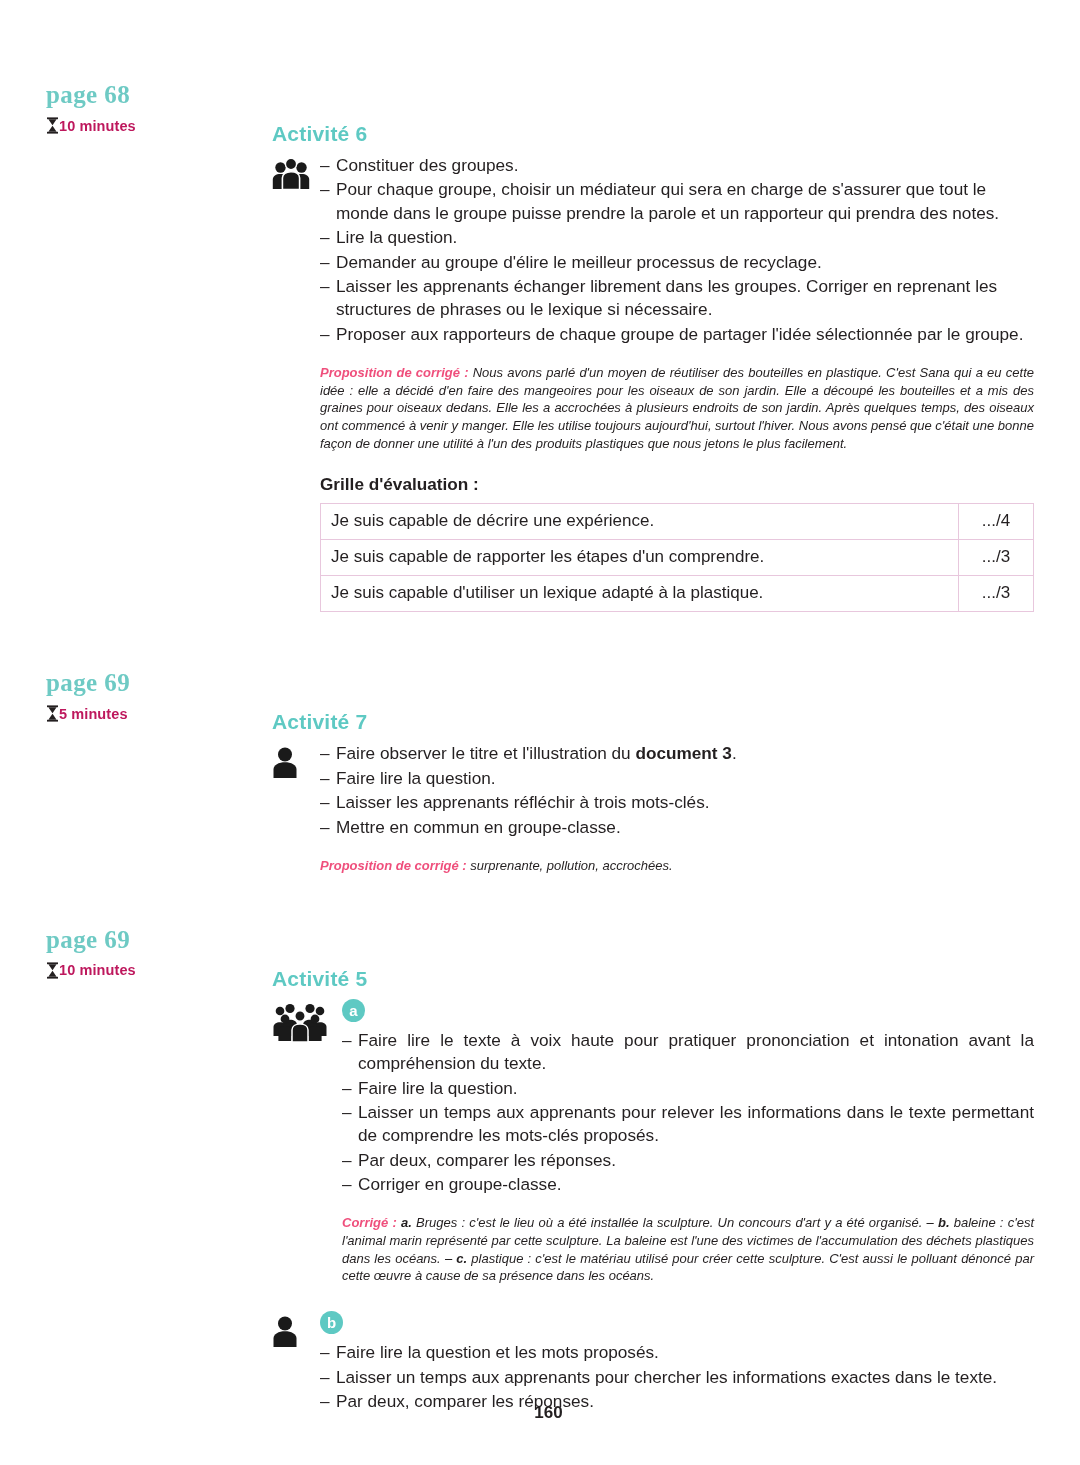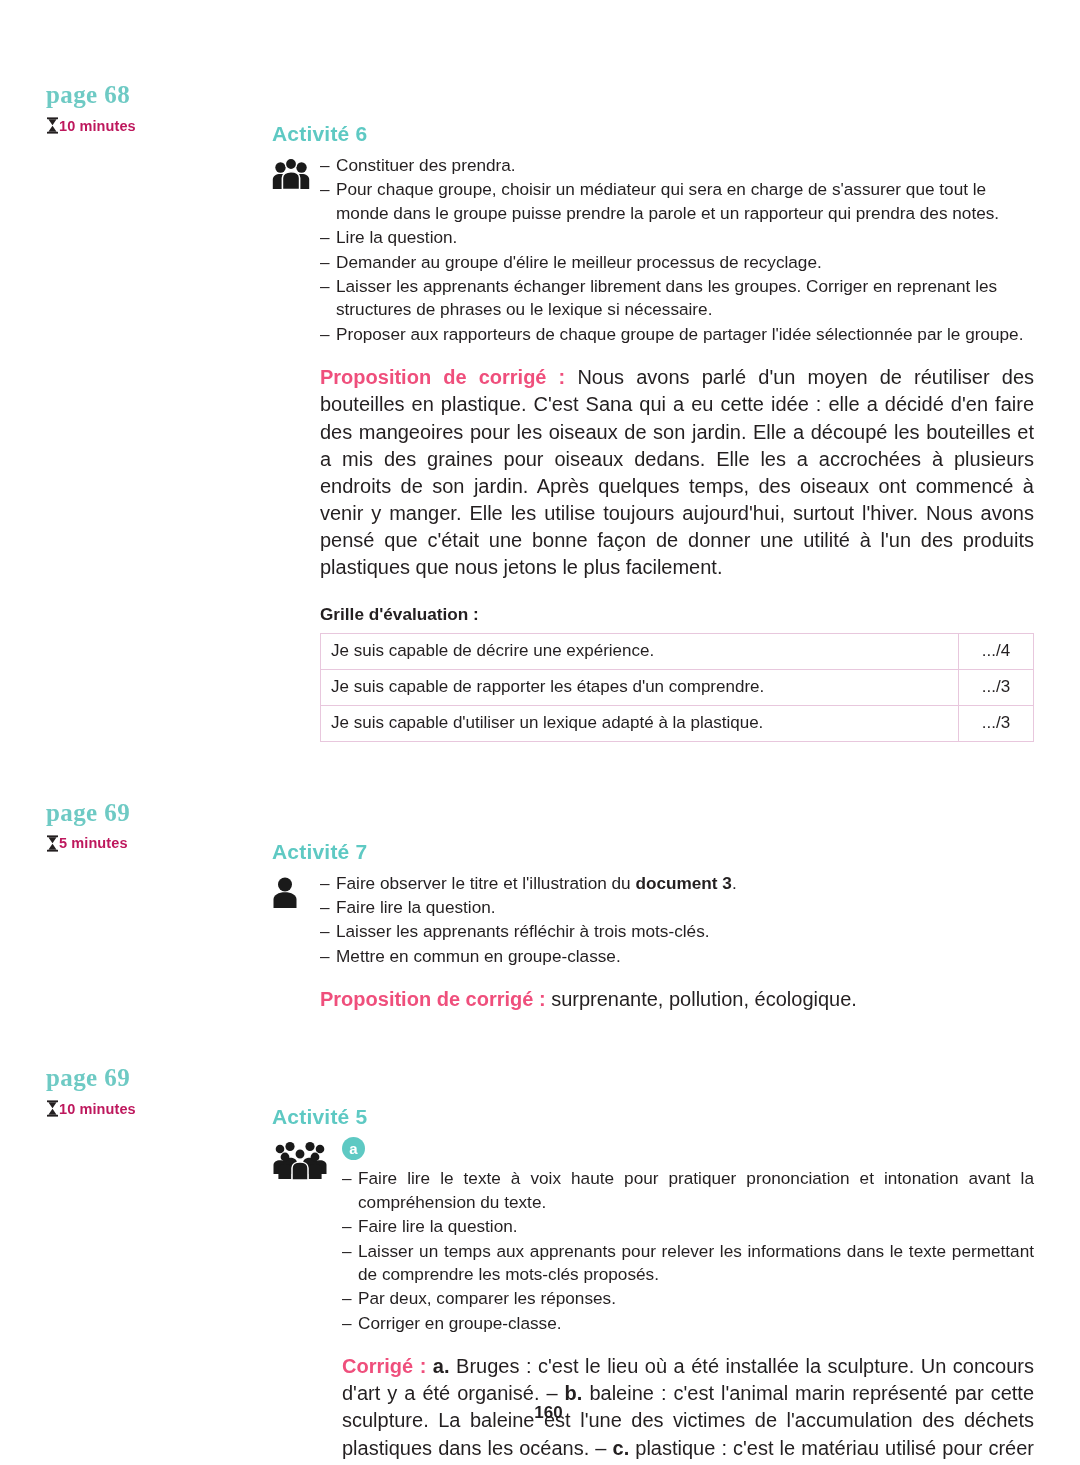--- a/index.html
+++ b/index.html
@@ -111,25 +111,26 @@
     content: "–";
     position: absolute;
     left: 0;
     top: 0;
   }
   ul.steps.justify li { text-align: justify; }
   ul.steps b { font-weight: 700; }
 
   
   .corrige {
-    font-size: 20px;
+    font-size: 13px;
     line-height: 1.36;
     text-align: justify;
     margin: 18px 0 0 0;
     color: #231f20;
+    font-style: italic;
   }
   .corrige .lbl {
     color: #ef4f7c;
     font-weight: 700;
   }
   .corrige b { font-weight: 700; }
 
   
   .grille-title {
     font-size: 17.2px;
@@ -214,21 +215,21 @@
             <path d="M21.8 31 V21.5 c0-3.6 3.2-5.6 7.7-5.6 s7.7 2 7.7 5.6 V31 Z" fill="#1a1a1a"></path>
             <circle cx="19" cy="6" r="5.6" fill="#1a1a1a"></circle>
             <path d="M10.4 31.6 V20 c0-4 3.6-6.3 8.6-6.3 s8.6 2.3 8.6 6.3 V31.6 Z" fill="#1a1a1a"></path>
             <path d="M10.4 31.6 V20 c0-4 3.6-6.3 8.6-6.3 s8.6 2.3 8.6 6.3 V31.6 Z" fill="none" stroke="#ffffff" stroke-width="1.6"></path>
             <circle cx="19" cy="6" r="5.6" fill="#1a1a1a" stroke="#ffffff" stroke-width="1.4"></circle>
           </svg>
         </div>
 
         <div class="flow">
           <ul class="steps">
-            <li>Constituer des prendra.</li>
+            <li>Constituer des groupes.</li>
             <li>Pour chaque groupe, choisir un médiateur qui sera en charge de s'assurer que tout le monde dans le groupe puisse prendre la parole et un rapporteur qui prendra des notes.</li>
             <li>Lire la question.</li>
             <li>Demander au groupe d'élire le meilleur processus de recyclage.</li>
             <li>Laisser les apprenants échanger librement dans les groupes. Corriger en reprenant les structures de phrases ou le lexique si nécessaire.</li>
             <li>Proposer aux rapporteurs de chaque groupe de partager l'idée sélectionnée par le groupe.</li>
           </ul>
 
           <p class="corrige">
             <span class="lbl">Proposition de corrigé :</span><span> Nous avons parlé d'un moyen de réutiliser des bouteilles en plastique. C'est Sana qui a eu cette idée : elle a décidé d'en faire des mangeoires pour les oiseaux de son jardin. Elle a découpé les bouteilles et a mis des graines pour oiseaux dedans. Elle les a accrochées à plusieurs endroits de son jardin. Après quelques temps, des oiseaux ont commencé à venir y manger. Elle les utilise toujours aujourd'hui, surtout l'hiver. Nous avons pensé que c'était une bonne façon de donner une utilité à l'un des produits plastiques que nous jetons le plus facilement.</span>
           </p>
@@ -283,21 +284,21 @@
         </div>
         <div class="flow">
           <ul class="steps">
             <li>Faire observer le titre et l'illustration du <b>document 3</b>.</li>
             <li>Faire lire la question.</li>
             <li>Laisser les apprenants réfléchir à trois mots-clés.</li>
             <li>Mettre en commun en groupe-classe.</li>
           </ul>
 
           <p class="corrige">
-            <span class="lbl">Proposition de corrigé :</span><span> surprenante, pollution, écologique.</span>
+            <span class="lbl">Proposition de corrigé :</span><span> surprenante, pollution, accrochées.</span>
           </p>
         </div>
       </div>
     </div>
   </section>
 
   <section class="activity act-8">
 
     <div class="rail">
       <div class="page-ref">page 69</div>

